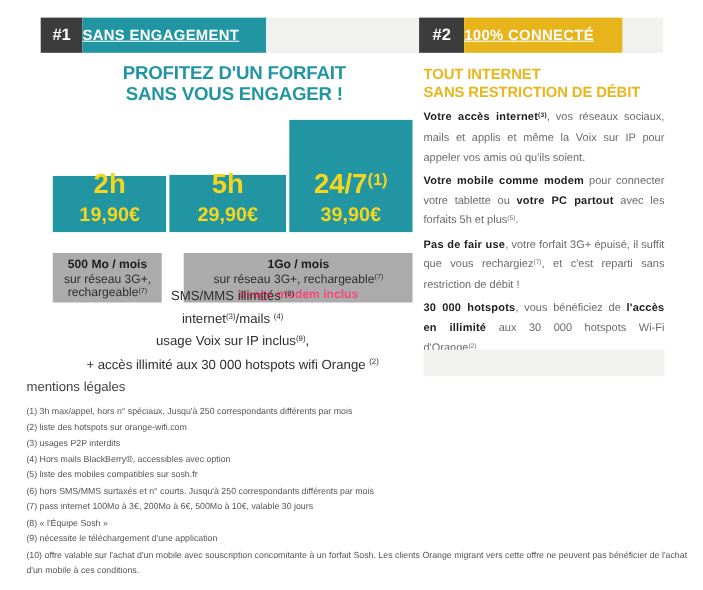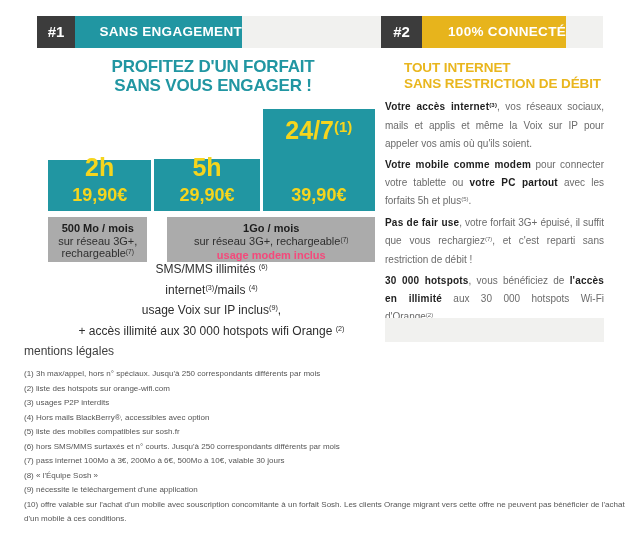--- a/index.html
+++ b/index.html
@@ -6,21 +6,21 @@
   html,body { width:639px; height:536px; background:#ffffff; overflow:hidden;
     font-family:"Liberation Sans", sans-serif; }
   .abs { position:absolute; }
 
   
   .banner-row { left:37px; top:16px; height:32px; display:flex; }
   .badge { width:38px; background:#3c3c3c; color:#fff; font-weight:bold;
     font-size:15px; line-height:32px; text-align:center; }
   .badge.b2 { width:41px; }
   .banner { color:#fff; font-weight:bold; font-size:13.5px; line-height:32px;
-    text-align:right; letter-spacing:0.3px; }
+    text-align:left; letter-spacing:0.3px;text-decoration:underline; }
   .banner.teal { width:167px; background:#2196a2; }
   .banner.gold { width:144px; background:#e7b41c; }
   .filler { background:#f1f1ef; }
   .filler.f1 { width:139px; }
   .filler.f2 { width:37px; }
 
   
   .title-block { left:48px; top:57px; width:330px;text-align:center; }
   .title { color:#2196a2; font-weight:bold; font-size:17px; line-height:19px;
     letter-spacing:-0.2px; }
@@ -28,39 +28,39 @@
 
   .chart { left:48px; top:109px; width:327px; }
   .blocks { display:flex; align-items:flex-end; gap:3px; height:102px; }
   .plan { background:#2196a2; color:#f5d51d; font-weight:bold; text-align:center;
     display:flex; flex-direction:column; justify-content:flex-end;
     padding-bottom:7px; }
   .plan .pname { font-size:25px; line-height:26px; }
   .plan .pprice { font-size:18px; line-height:18px; margin-top:2px; }
   .plan.pa { width:105px; height:51px; }
   .plan.pb { width:107px; height:52px; }
-  .plan.pc { width:114px; height:102px; justify-content:space-between;
+  .plan.pc { width:114px; height:102px; 
     padding-top:8px; }
   .sup { font-size:0.6em; position:relative; top:-0.5em; }
 
-  .strips { display:flex; gap:20px; margin-top:6px; }
+  .strips { display:flex; gap:20px; margin-top:19px; }
   .strip { background:#ababab; height:45px; text-align:center; padding-top:5px; }
   .strip.sa { width:105px; }
   .strip.sb { width:219px; }
   .strip .l1 { font-size:11px; font-weight:bold; color:#1d1d1d; line-height:13px; }
   .strip .l2 { font-size:11px; color:#2e2e2e; line-height:12px; }
   .strip .pink { font-size:11px; font-weight:bold; color:#f4497b; line-height:13px; }
 
   .features { left:48px; top:260px; width:327px; text-align:center;
     color:#2e2e2e; font-size:12px; line-height:18.5px; }
 
   
   .right-col { left:385px; top:60px; width:219px; }
   .r-heading { color:#e9b61e; font-weight:bold; font-size:13.5px;
-    line-height:16px; letter-spacing:-0.1px; margin-bottom:6px;margin-left:19px; }
+    line-height:16px; letter-spacing:-0.1px; margin-bottom:6px; }
   .para { color:#6b6b6b; font-size:10px; line-height:18px; text-align:justify;
     margin-bottom:3px; }
   .para .b { font-weight:bold; color:#1e1e1e; letter-spacing:0.2px; }
   .gray-bar { left:385px; top:318px; width:219px; height:24px; background:#f1f1ef; }
 
   
   .legal { left:24px; top:344px; width:602px; }
   .legal-title { font-size:12px; color:#3f3f3f; margin-bottom:9px; }
   .legal-item { font-size:8px; color:#555555; line-height:14.5px; }
 </style>

